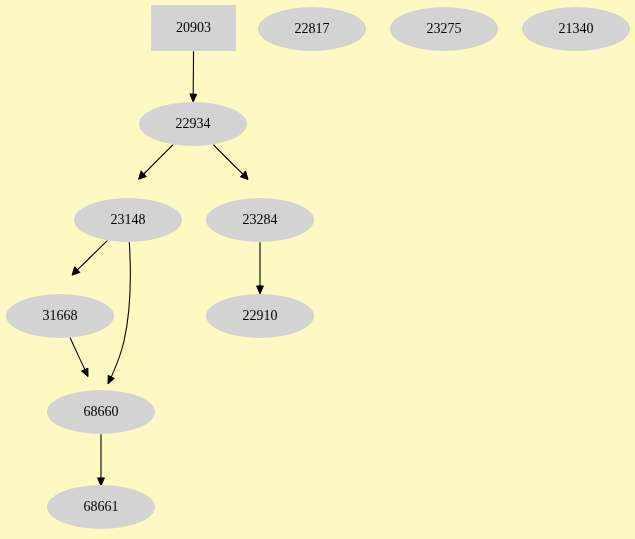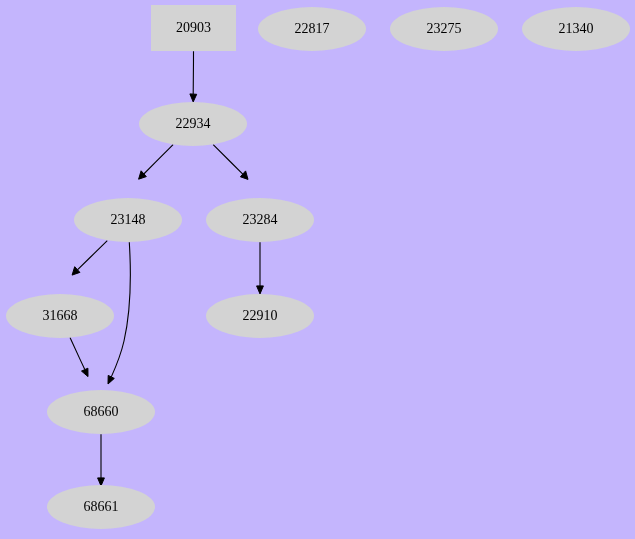--- a/index.html
+++ b/index.html
@@ -8,21 +8,21 @@
     padding: 0;
     background: #ffffff;
   }
   body {
     font-family: "Liberation Serif", "DejaVu Serif", serif;
   }
   #graph-canvas {
     position: relative;
     width: 635px;
     height: 539px;
-    background: #c4b5fd;
+    background: #fef9c3;
     overflow: hidden;
   }
   #graph-svg {
     position: absolute;
     top: 0;
     left: 0;
     width: 635px;
     height: 539px;
   }
   .node-shape {

